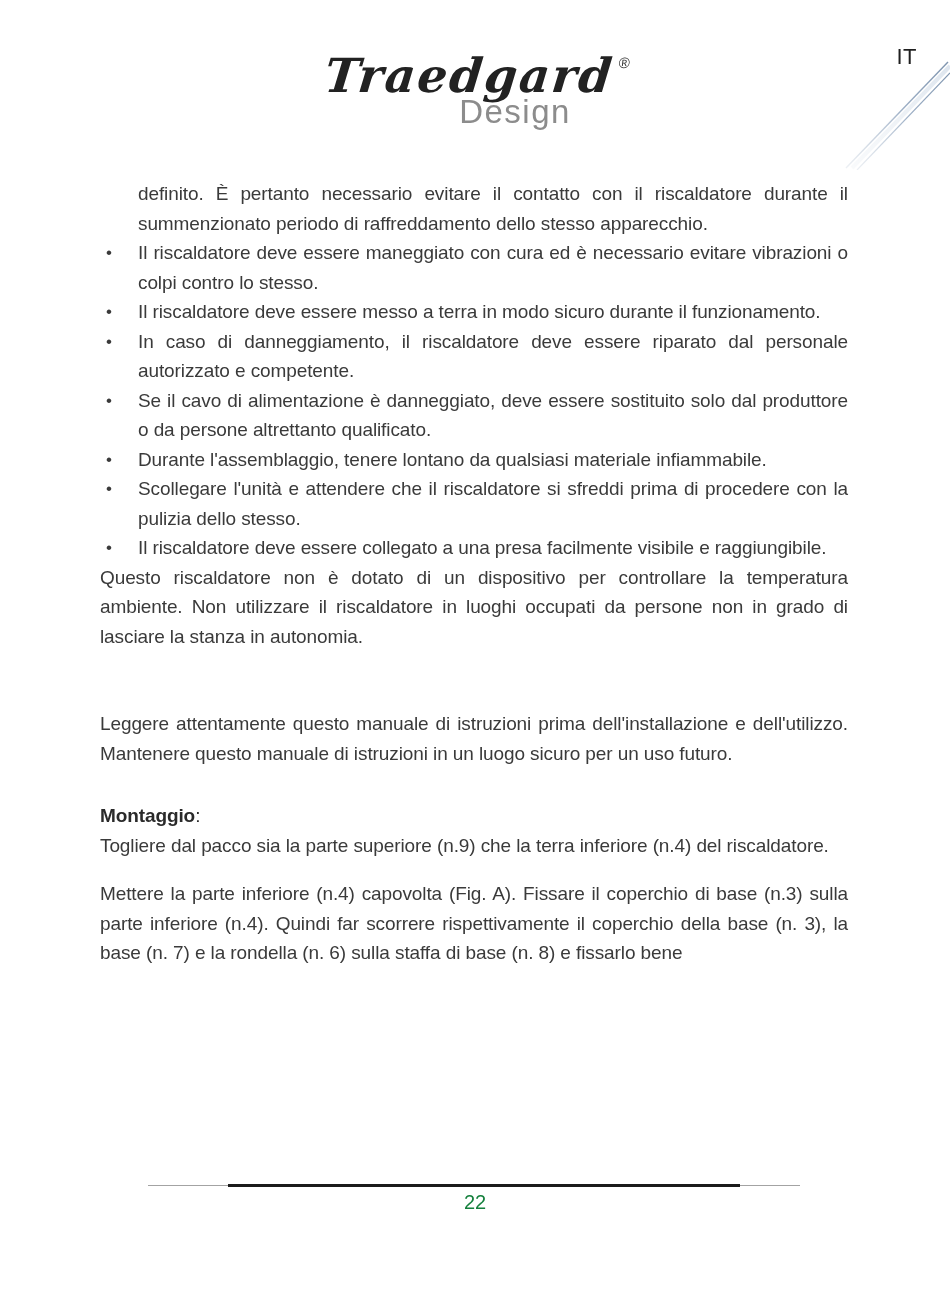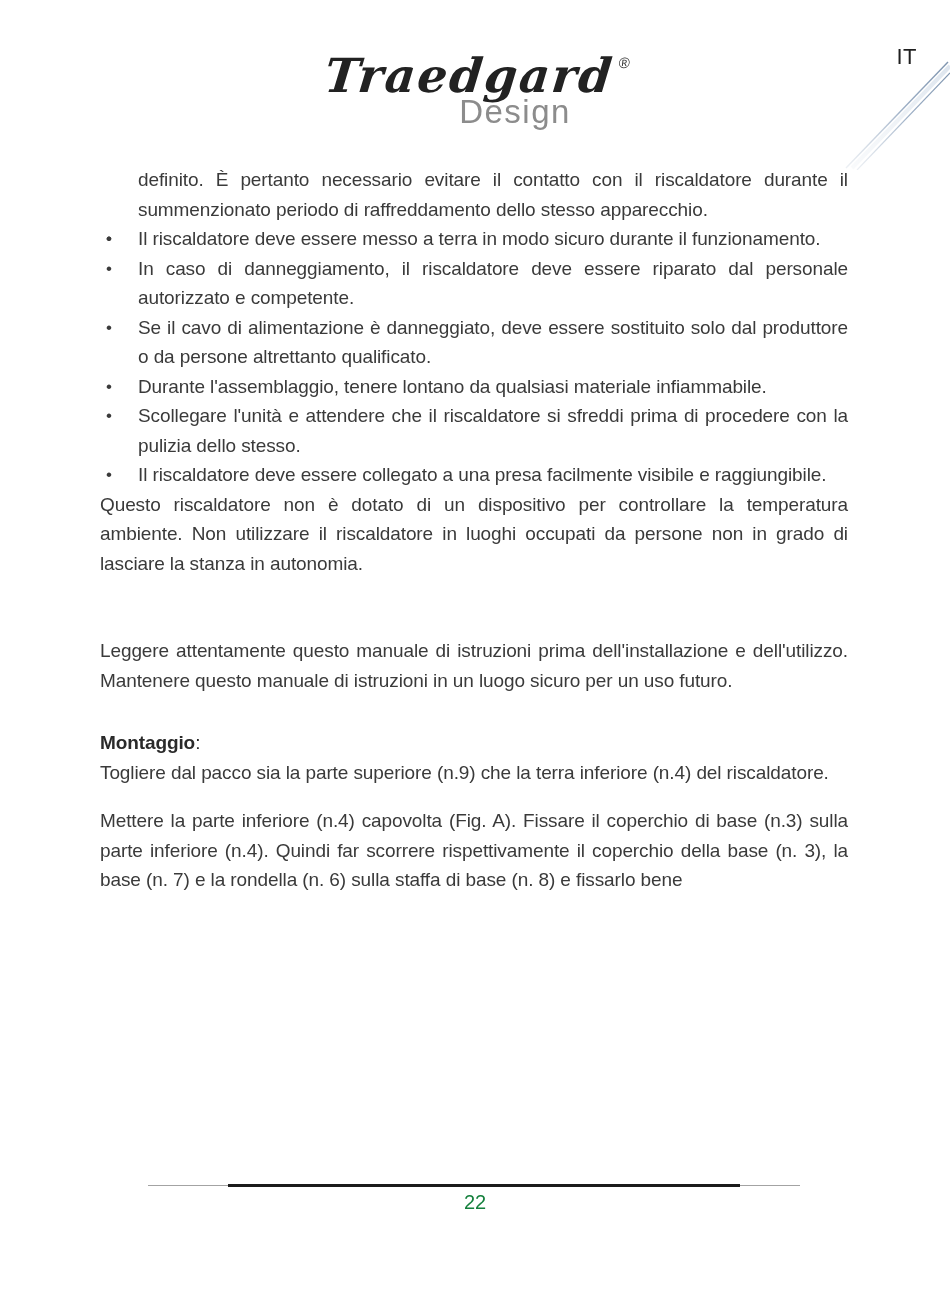--- a/index.html
+++ b/index.html
@@ -76,21 +76,21 @@
     letter-spacing: 1.5px;
     color: #8c8c8c;
     margin-top: -9px;
     transform: translateX(40px);
   }
 
   
   .content {
     position: absolute;
     left: 100px;
-    top: 165px;
+    top: 179px;
     width: 748px;
     font-size: 19px;
     line-height: 29.5px;
     letter-spacing: -0.1px;
     text-align: justify;
   }
   .content p { margin: 0; }
 
   ul.blist {
     list-style: none;
@@ -184,20 +184,21 @@
     <div class="brand-sub">Design</div>
   </header>
 
   <main class="content">
 
     <div>
       <p class="hang-cont">definito. È pertanto necessario evitare il contatto con il riscaldatore durante il summenzionato periodo di raffreddamento dello stesso apparecchio.</p>
       <ul class="blist">
         <li>
           <span class="bullet-marker">•</span>
+          <span>Il riscaldatore deve essere maneggiato con cura ed è necessario evitare vibrazioni o colpi contro lo stesso.</span>
         </li>
         <li>
           <span class="bullet-marker">•</span>
           <span>Il riscaldatore deve essere messo a terra in modo sicuro durante il funzionamento.</span>
         </li>
         <li>
           <span class="bullet-marker">•</span>
           <span>In caso di danneggiamento, il riscaldatore deve essere riparato dal personale autorizzato e competente.</span>
         </li>
         <li>

